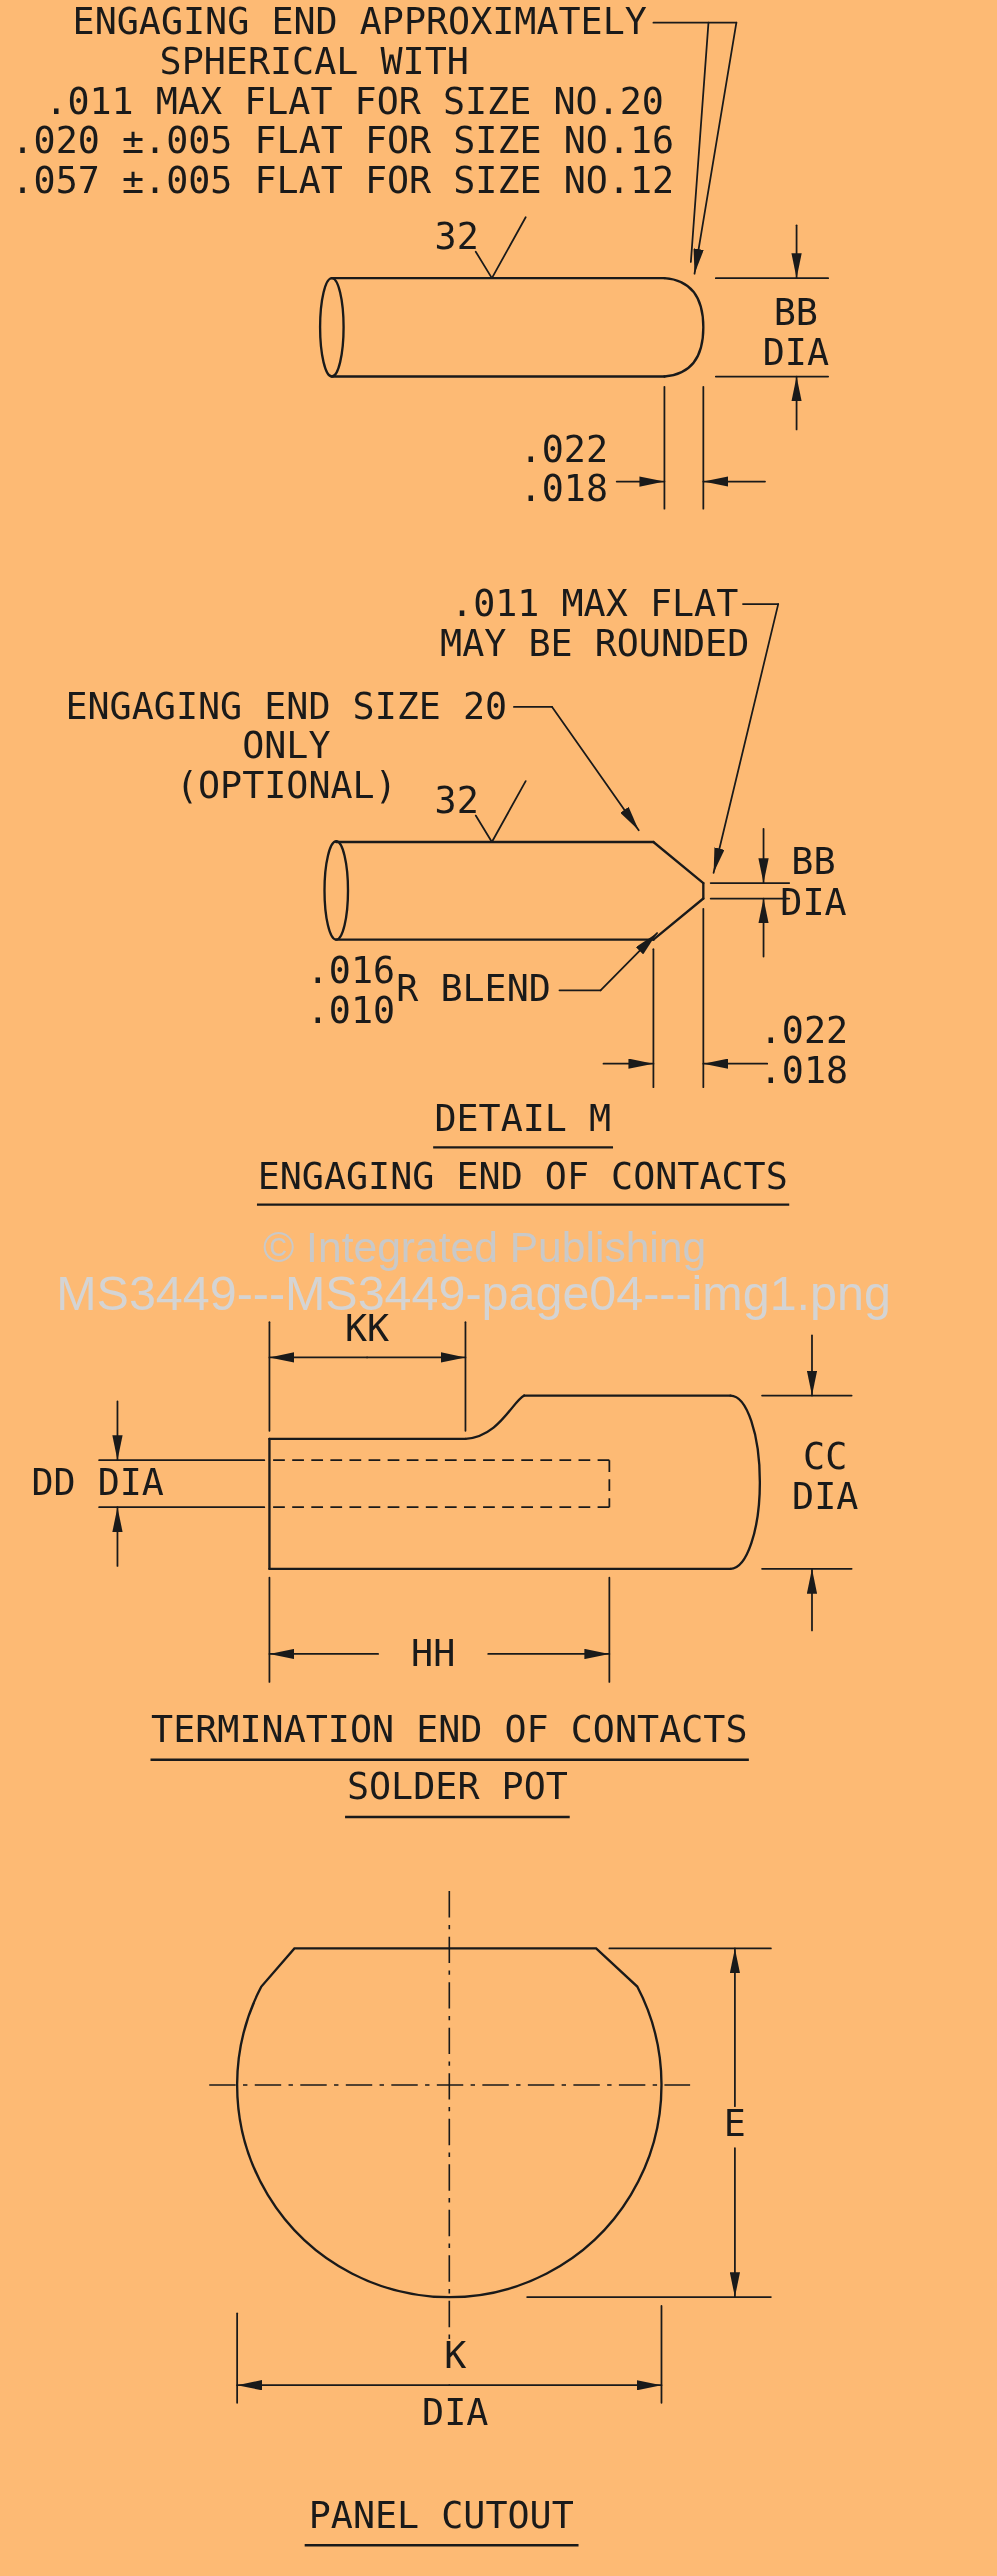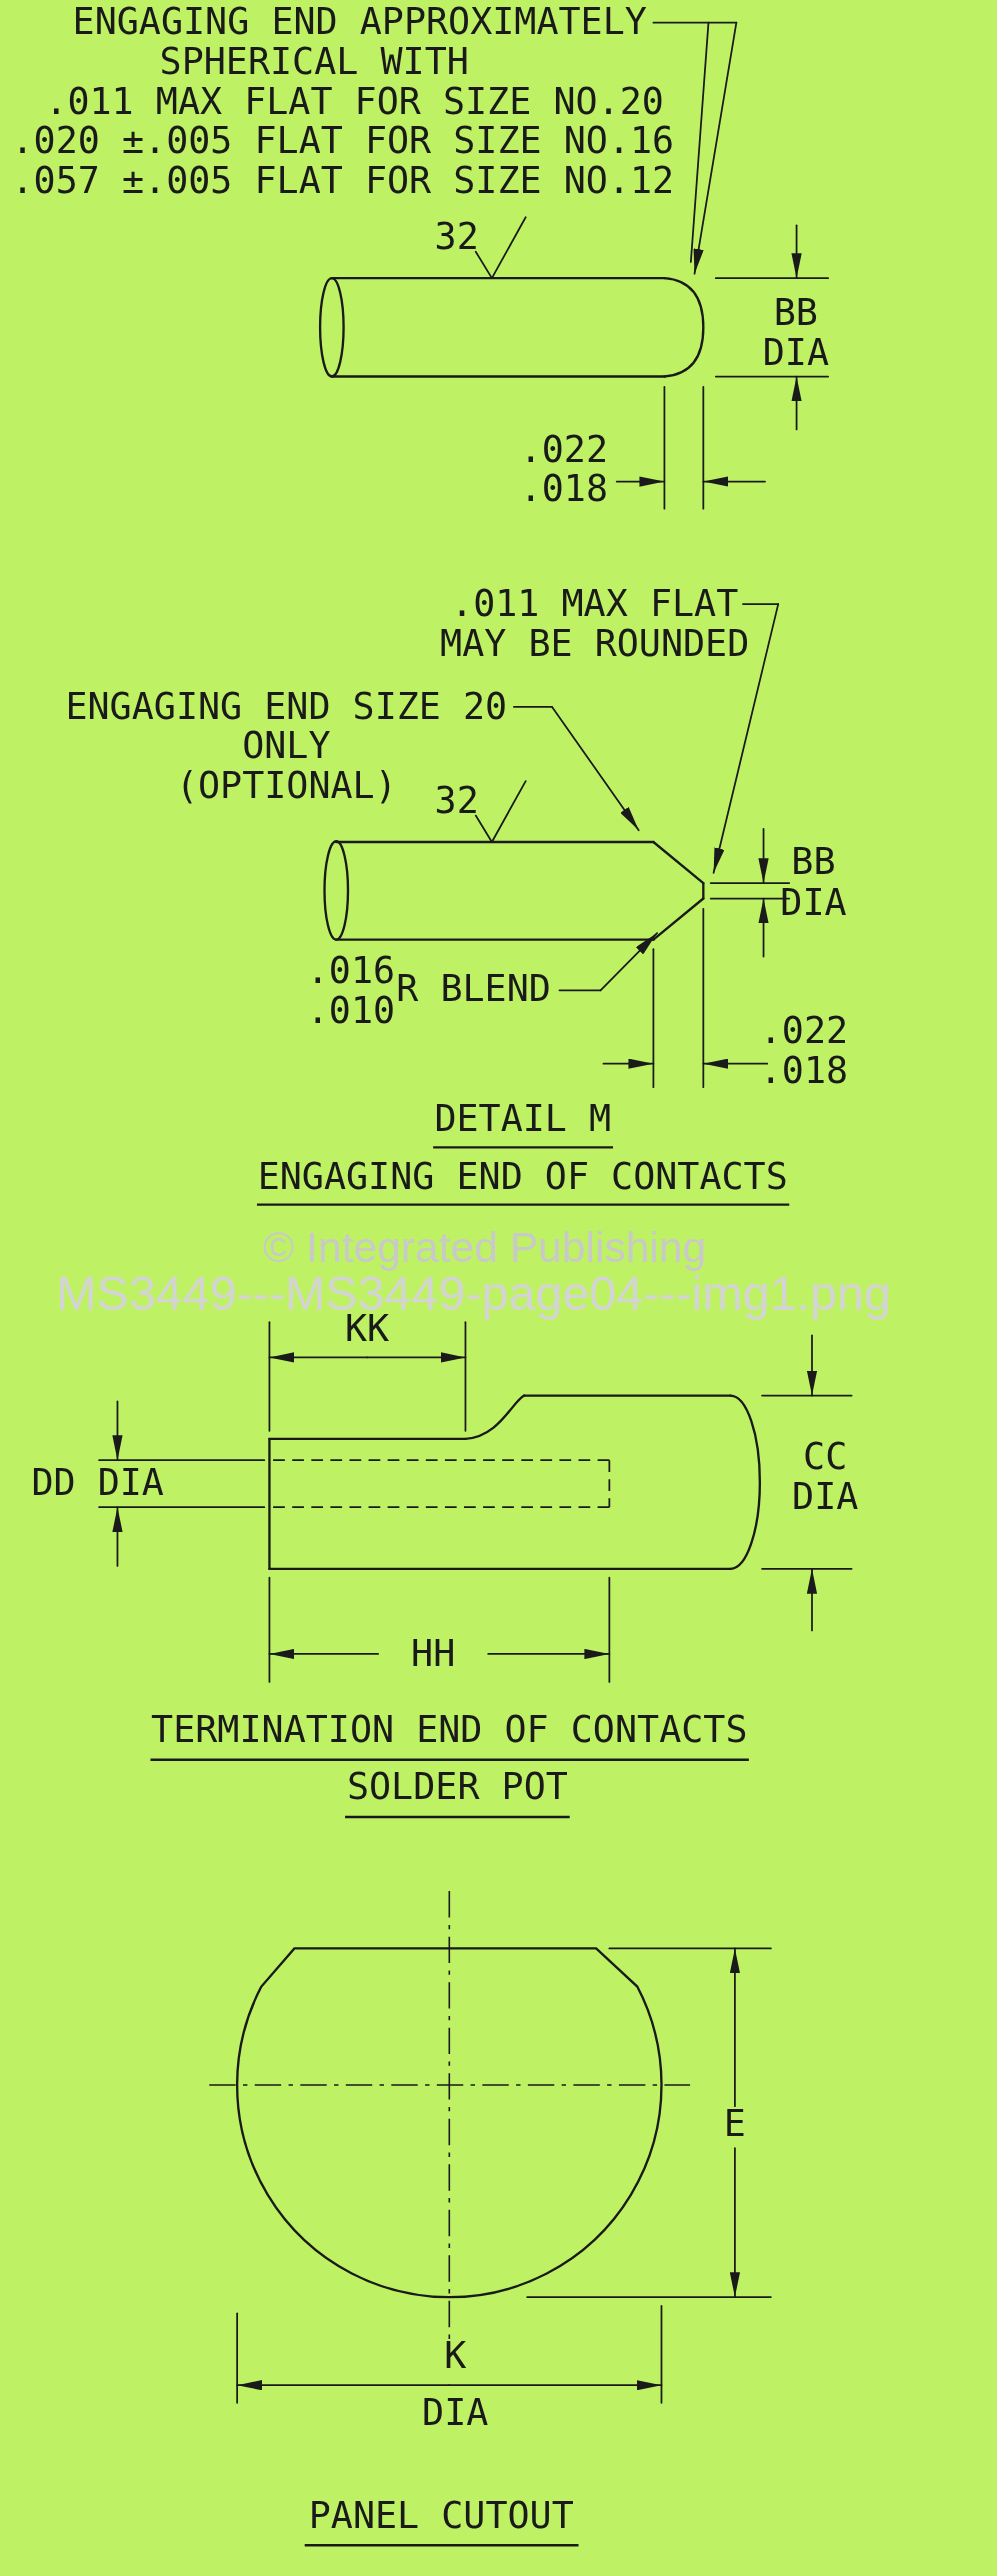--- a/index.html
+++ b/index.html
@@ -1,16 +1,16 @@
 <!DOCTYPE html>
 <html style="font-size:11.8px"><head>
 <meta charset="utf-8">
 <style>
   html,body{margin:0;padding:0;background:#ffffff;}
-  #canvas{position:relative;width:997px;height:2576px;background:#bef264;overflow:hidden;}
+  #canvas{position:relative;width:997px;height:2576px;background:#fdba74;overflow:hidden;}
   svg{display:block;}
   .t{font-family:"DejaVu Sans Mono", monospace;font-size:50px;fill:#1a1a1a;text-anchor:middle;}
   .wm1{font-family:"Liberation Sans", sans-serif;font-size:58px;fill:#c9c9c9;text-anchor:middle;}
   .wm2{font-family:"Liberation Sans", sans-serif;font-size:66px;fill:#d4d4d4;text-anchor:middle;}
   .ln{stroke:#1a1a1a;stroke-width:3.2;fill:none;stroke-linecap:round;}
   .dim{stroke:#1a1a1a;stroke-width:2.4;fill:none;stroke-linecap:round;}
   .hid{stroke:#1a1a1a;stroke-width:2.4;fill:none;stroke-dasharray:16 10;}
   .cl{stroke:#1a1a1a;stroke-width:2.2;fill:none;stroke-dasharray:36 10 6 10;}
   .ul{stroke:#1a1a1a;stroke-width:3.2;}
 </style>

